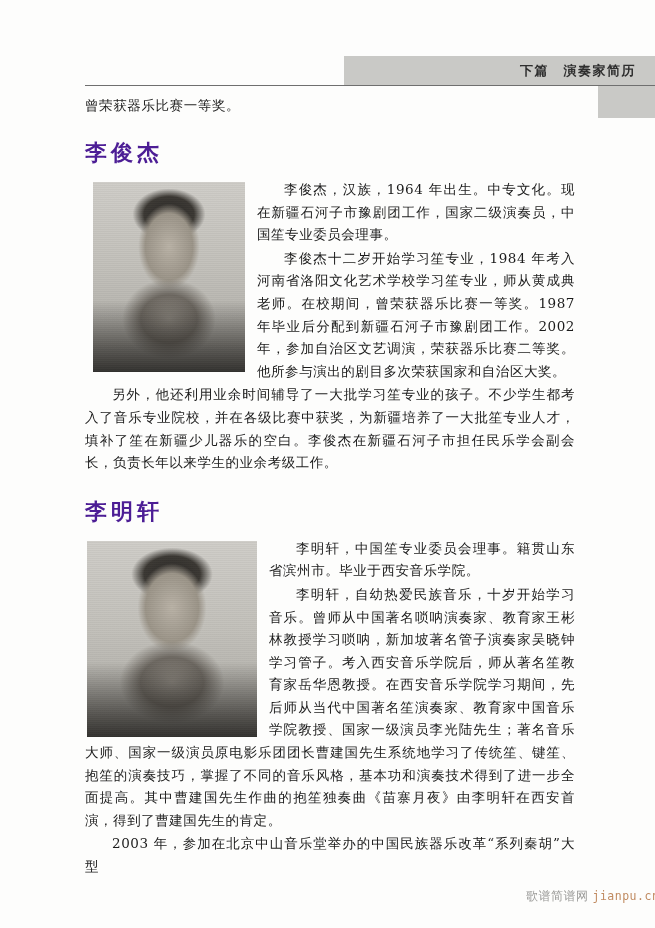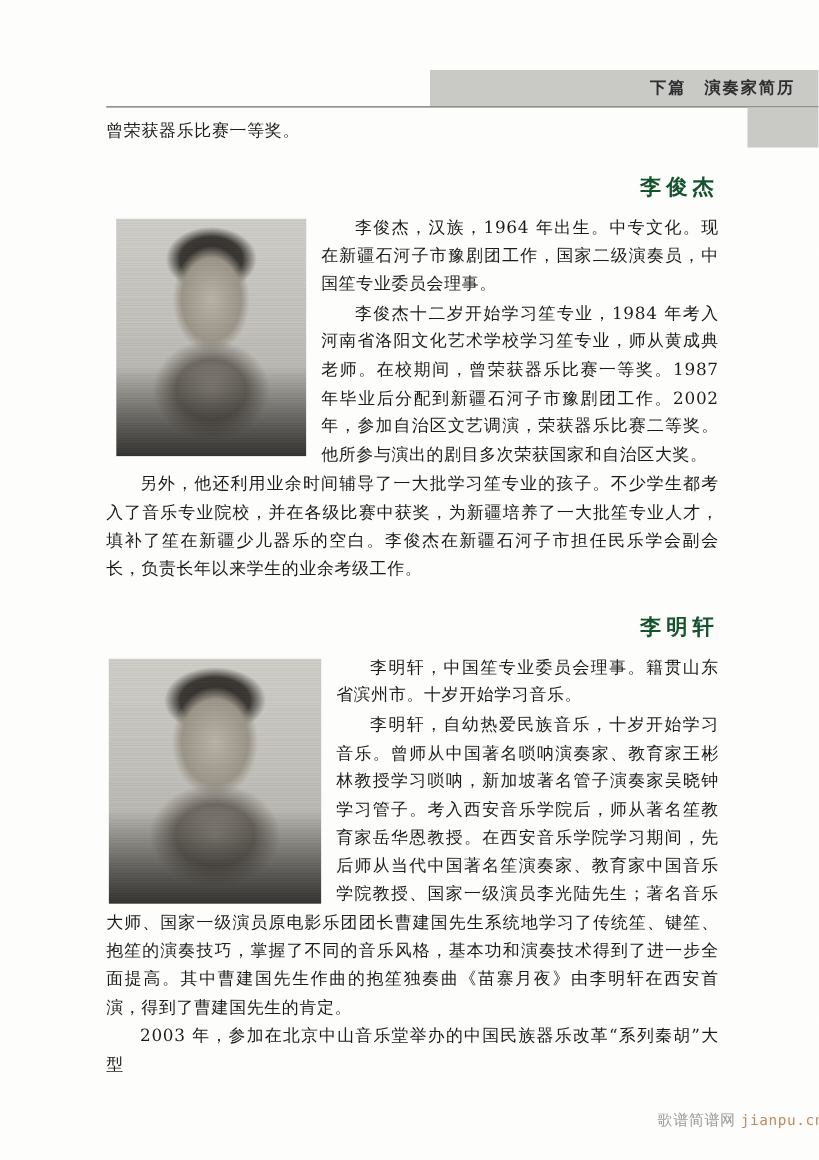--- a/index.html
+++ b/index.html
@@ -78,25 +78,25 @@
     width: 490px;
   }
   .lead-line {
     font-size: 13.5px;
     line-height: 22px;
     color: #1d1d1d;
     letter-spacing: 0.6px;
     margin: 6px 0 0 0;
   }
   .person-name {
-    text-align: right;
-    font-size: 17px;
+    text-align: left;
+    font-size: 22px;
     font-weight: bold;
     letter-spacing: 4px;
-    color: #14532d;
+    color: #4c1d95;
     margin: 22px 0 10px 0;
     font-family: "DejaVu Sans", "Liberation Sans", sans-serif;
   }
   .bio-block {
     position: relative;
   }
   .photo {
     float: left;
     margin: 4px 12px 2px 8px;
     width: 152px;
@@ -190,21 +190,21 @@
       <div class="clearer"></div>
     </div>
 
     <div class="person-name">李明轩</div>
     <div class="bio-block">
       <div class="photo second">
         <div class="ph-face"></div>
         <div class="ph-shadow"></div>
         <div class="ph-grain"></div>
       </div>
-      <p class="para">李明轩，中国笙专业委员会理事。籍贯山东省滨州市。十岁开始学习音乐。</p>
+      <p class="para">李明轩，中国笙专业委员会理事。籍贯山东省滨州市。毕业于西安音乐学院。</p>
       <p class="para">李明轩，自幼热爱民族音乐，十岁开始学习音乐。曾师从中国著名唢呐演奏家、教育家王彬林教授学习唢呐，新加坡著名管子演奏家吴晓钟学习管子。考入西安音乐学院后，师从著名笙教育家岳华恩教授。在西安音乐学院学习期间，先后师从当代中国著名笙演奏家、教育家中国音乐学院教授、国家一级演员李光陆先生；著名音乐大师、国家一级演员原电影乐团团长曹建国先生系统地学习了传统笙、键笙、抱笙的演奏技巧，掌握了不同的音乐风格，基本功和演奏技术得到了进一步全面提高。其中曹建国先生作曲的抱笙独奏曲《苗寨月夜》由李明轩在西安首演，得到了曹建国先生的肯定。</p>
       <div class="clearer"></div>
       <p class="para">2003 年，参加在北京中山音乐堂举办的中国民族器乐改革“系列秦胡”大型</p>
     </div>
 
   </div>
 
   <div class="watermark">
     <span>歌谱简谱网</span><span class="wm-url">jianpu.cn</span>
   </div>

